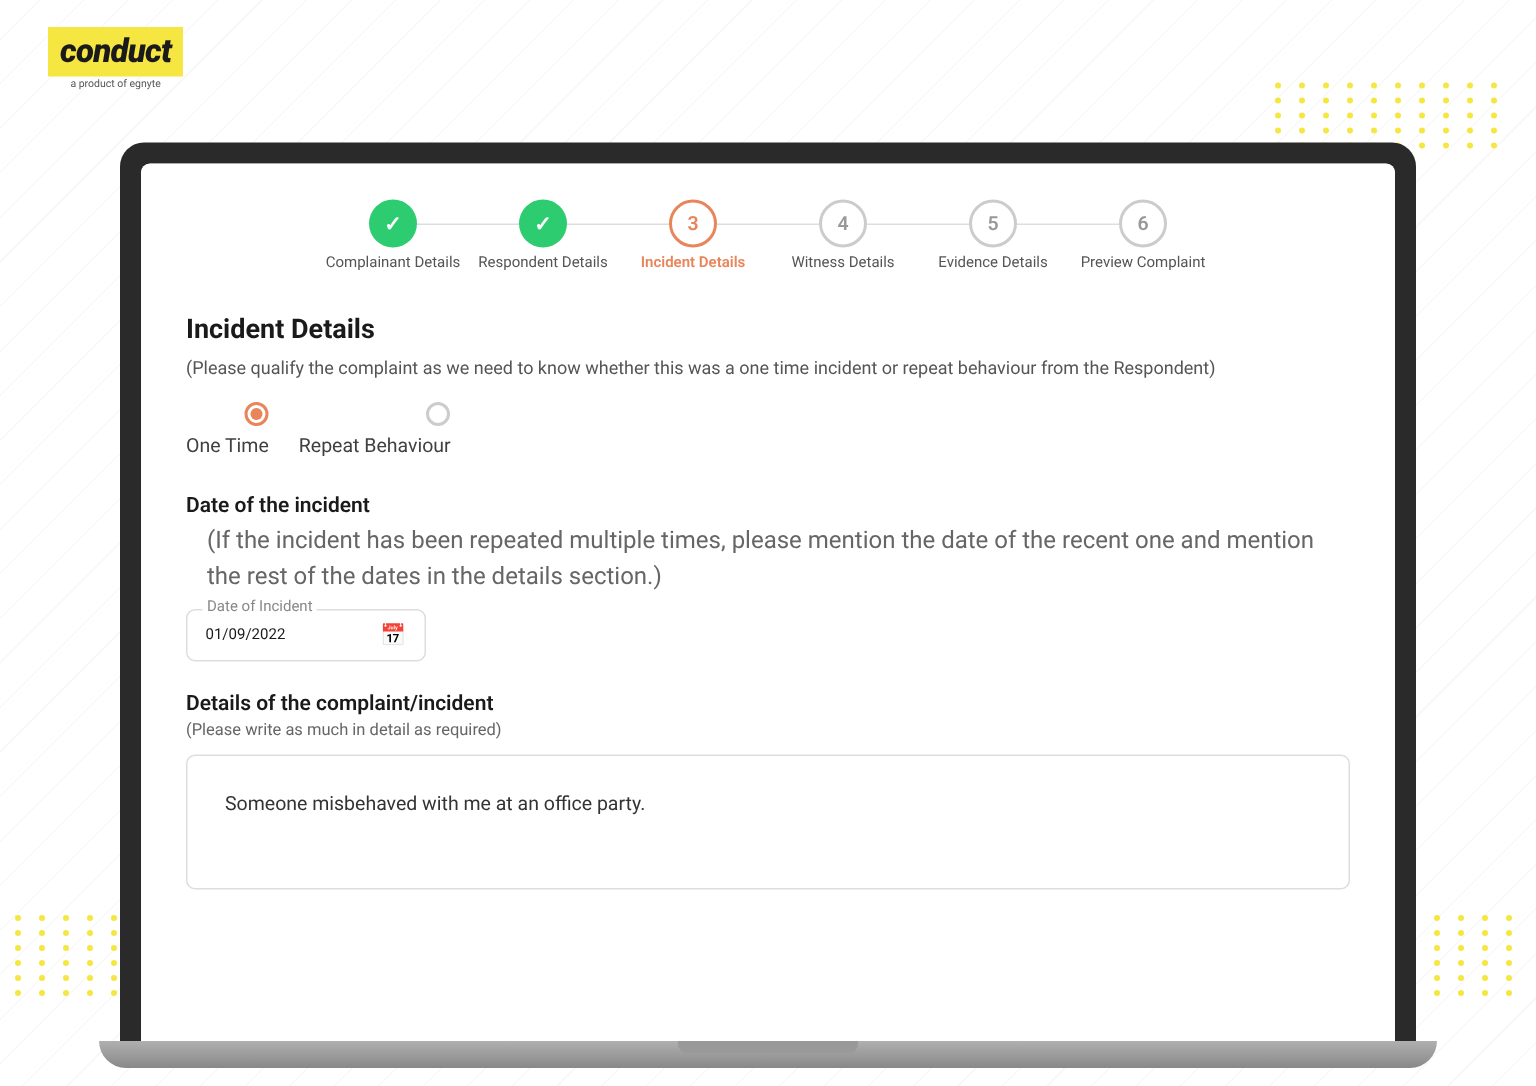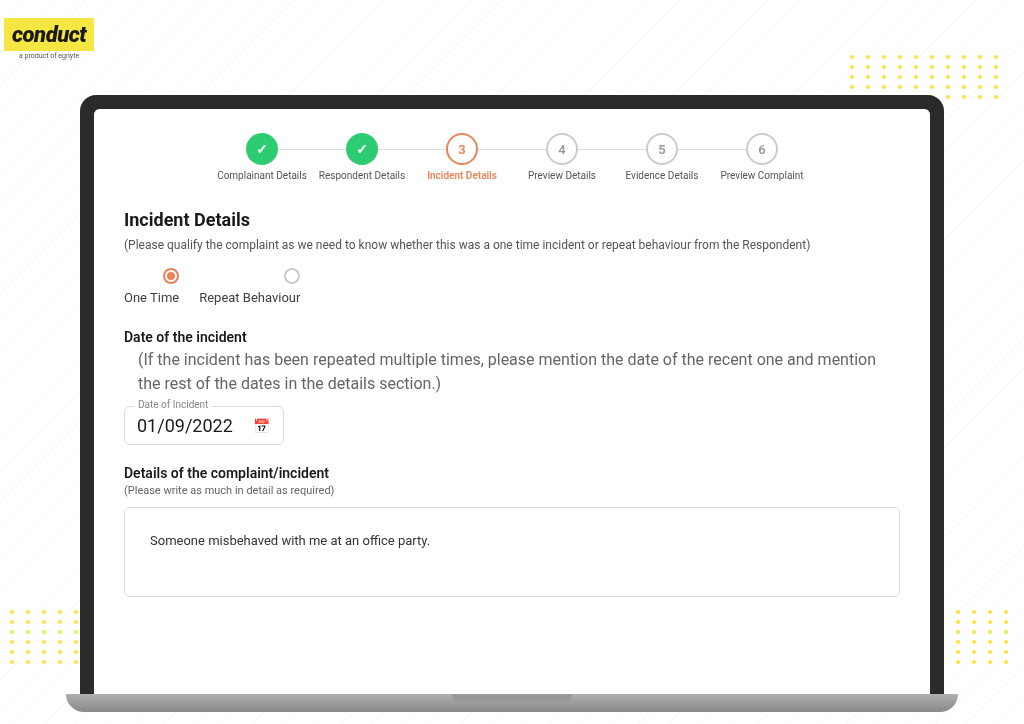--- a/index.html
+++ b/index.html
@@ -55,21 +55,21 @@
         rgba(200,200,200,0.12) 21px
       );
       z-index: 0;
       pointer-events: none;
     }
 
     
     .logo-area {
       position: absolute;
       top: 18px;
-      left: 4px;
+      left: 32px;
       z-index: 10;
     }
     .logo-box {
       background: #f5e642;
       padding: 4px 8px;
       display: inline-block;
     }
     .logo-text {
       font-size: 22px;
       font-weight: 900;
@@ -283,21 +283,21 @@
     .date-input-label {
       position: absolute;
       top: -8px;
       left: 10px;
       background: white;
       font-size: 10px;
       color: #888;
       padding: 0 3px;
     }
     .date-value {
-      font-size: 18px;
+      font-size: 10px;
       color: #1a1a1a;
       flex: 1;
     }
     .calendar-icon {
       color: #666;
       font-size: 14px;
       cursor: pointer;
     }
 
     
@@ -486,21 +486,21 @@
             <div class="step-circle active">
               <span>3</span>
             </div>
             <span class="step-label active-label">Incident Details</span>
           </div>
 
           <div class="step-item">
             <div class="step-circle inactive">
               <span>4</span>
             </div>
-            <span class="step-label">Preview Details</span>
+            <span class="step-label">Witness Details</span>
           </div>
 
           <div class="step-item">
             <div class="step-circle inactive">
               <span>5</span>
             </div>
             <span class="step-label">Evidence Details</span>
           </div>
 
           <div class="step-item">

